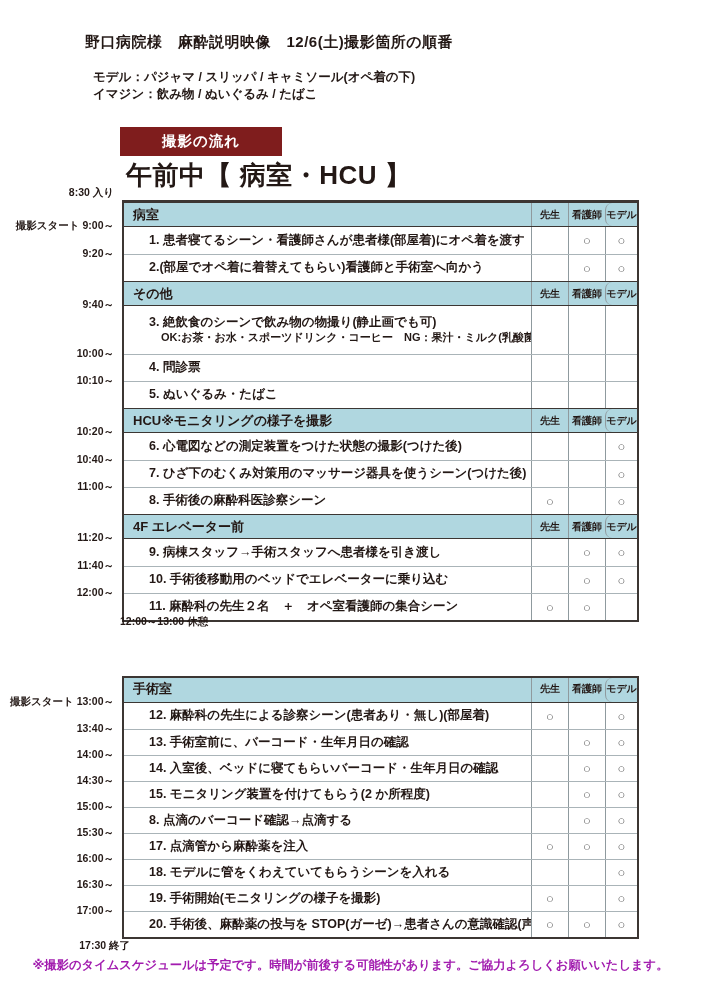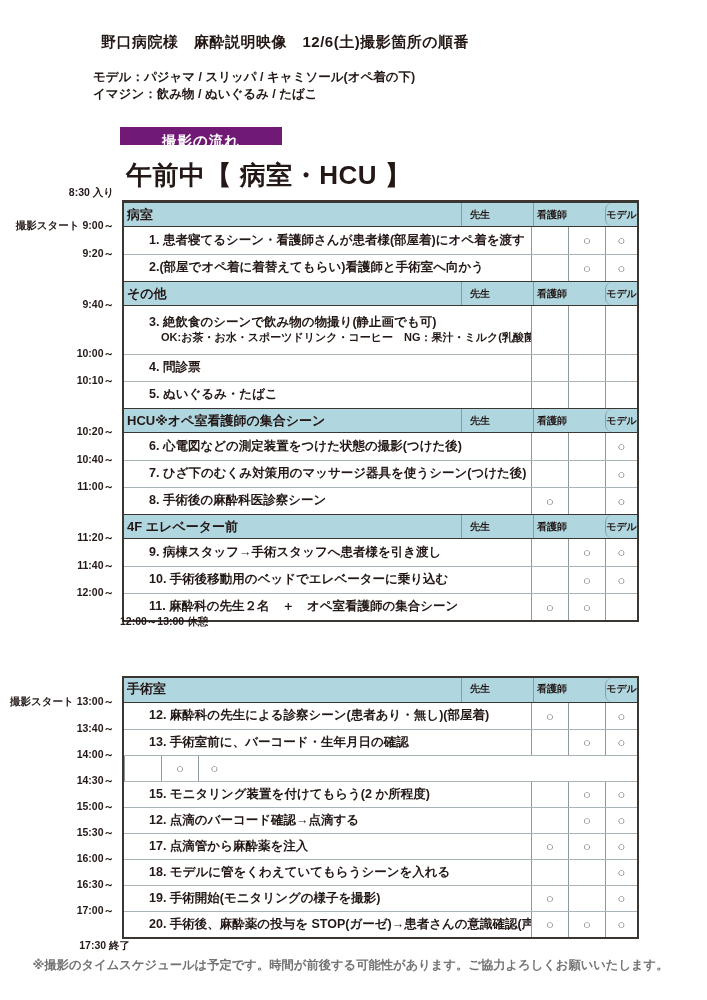--- a/index.html
+++ b/index.html
@@ -7,30 +7,30 @@
     position:relative;
     width:707px;height:1000px;
     background:#ffffff;
     font-family:"Liberation Sans","DejaVu Sans",sans-serif;
     color:#231815;
     overflow:hidden;
   }
   *{box-sizing:border-box;}
 
   .doc-title{
-    position:absolute;left:101px;top:33px;
+    position:absolute;left:85px;top:33px;
     font-size:15px;font-weight:bold;letter-spacing:.5px;white-space:nowrap;
   }
   .meta{position:absolute;left:93px;font-size:12.5px;font-weight:bold;white-space:nowrap;}
   .meta.m1{top:69px;}
   .meta.m2{top:86px;}
 
   .flow-badge{
-    position:absolute;left:120px;top:127px;width:162px;height:18px;
-    background:#701a75;color:#ffffff;
+    position:absolute;left:120px;top:127px;width:162px;height:29px;
+    background:#7f1d1d;color:#ffffff;
     font-size:14.5px;font-weight:bold;line-height:29px;text-align:center;
     letter-spacing:1px;
   }
 
   .sec-title{
     position:absolute;margin:0;left:126px;
     font-size:26px;font-weight:bold;white-space:nowrap;letter-spacing:.5px;
   }
   .t-morning{top:158px;}
   .t-afternoon{top:636px;margin-top:40px;}
@@ -42,23 +42,23 @@
   .tbl-morning{top:200px;}
   .tbl-afternoon{top:676px;}
 
   .g-head{
     display:flex;height:25px;background:#b0d7e0;
     border-top:1px solid #3c3633;border-bottom:1px solid #3c3633;
   }
   .sched-table .g-head:first-child{border-top:none;font-family:Liberation Mono, monospace;}
   .g-title{
     flex:1;font-size:13px;font-weight:bold;line-height:23px;
-    padding-left:3px;white-space:nowrap;overflow:hidden;
-  }
-  .g-cols{display:flex;gap:35px;}
+    padding-left:9px;white-space:nowrap;overflow:hidden;
+  }
+  .g-cols{display:flex;}
   .col-h{
     width:37px;font-size:10px;font-weight:bold;text-align:center;
     line-height:23px;border-left:1px solid #8f9a9e;white-space:nowrap;overflow:hidden;
   }
   .col-h:last-child{width:32px;border-radius:7px;}
 
   .t-row{
     display:flex;height:27px;position:relative;
     border-top:1px solid #aab4b8;background:#ffffff;
   }
@@ -92,21 +92,21 @@
   }
 
   .gutter-note{
     position:absolute;font-size:10.5px;font-weight:bold;white-space:nowrap;
   }
   .lbl-break{left:120px;top:615px;}
   .lbl-end{left:8px;width:122px;text-align:right;top:939px;}
 
   .footer-note{
     position:absolute;left:0;width:701px;top:957px;text-align:center;
-    color:#737373;font-size:12.3px;font-weight:bold;white-space:nowrap;
+    color:#a21caf;font-size:12.3px;font-weight:bold;white-space:nowrap;
   }
 </style>
 </head>
 <body>
 
 <div class="page">
 
   <div class="doc-title">野口病院様　麻酔説明映像　12/6(土)撮影箇所の順番</div>
   <div class="meta m1">モデル：パジャマ / スリッパ / キャミソール(オペ着の下)</div>
   <div class="meta m2">イマジン：飲み物 / ぬいぐるみ / たばこ</div>
@@ -181,21 +181,21 @@
         <div class="r-main">
           <div class="r-text">5. ぬいぐるみ・たばこ</div>
         </div>
         <div class="cells">
           <div class="cell"></div>
           <div class="cell"></div>
           <div class="cell"></div>
         </div>
       </div>
       <div class="g-head">
-        <div class="g-title">HCU※オペ室看護師の集合シーン</div>
+        <div class="g-title">HCU※モニタリングの様子を撮影</div>
         <div class="g-cols">
           <div class="col-h">先生</div>
           <div class="col-h">看護師</div>
           <div class="col-h">モデル</div>
         </div>
       </div>
       <div class="t-row">
         <div class="time">10:20～</div>
         <div class="r-main">
           <div class="r-text">6. 心電図などの測定装置をつけた状態の撮影(つけた後)</div>
@@ -300,41 +300,44 @@
           <div class="r-text">13. 手術室前に、バーコード・生年月日の確認</div>
         </div>
         <div class="cells">
           <div class="cell"></div>
           <div class="cell">○</div>
           <div class="cell">○</div>
         </div>
       </div>
       <div class="t-row">
         <div class="time">14:00～</div>
+        <div class="r-main">
+          <div class="r-text">14. 入室後、ベッドに寝てもらいバーコード・生年月日の確認</div>
+        </div>
         <div class="cells">
           <div class="cell"></div>
           <div class="cell">○</div>
           <div class="cell">○</div>
         </div>
       </div>
       <div class="t-row">
         <div class="time">14:30～</div>
         <div class="r-main">
           <div class="r-text">15. モニタリング装置を付けてもらう(2 か所程度)</div>
         </div>
         <div class="cells">
           <div class="cell"></div>
           <div class="cell">○</div>
           <div class="cell">○</div>
         </div>
       </div>
       <div class="t-row">
         <div class="time">15:00～</div>
         <div class="r-main">
-          <div class="r-text">12. 点滴のバーコード確認→点滴する</div>
+          <div class="r-text">8. 点滴のバーコード確認→点滴する</div>
         </div>
         <div class="cells">
           <div class="cell"></div>
           <div class="cell">○</div>
           <div class="cell">○</div>
         </div>
       </div>
       <div class="t-row">
         <div class="time">15:30～</div>
         <div class="r-main">

